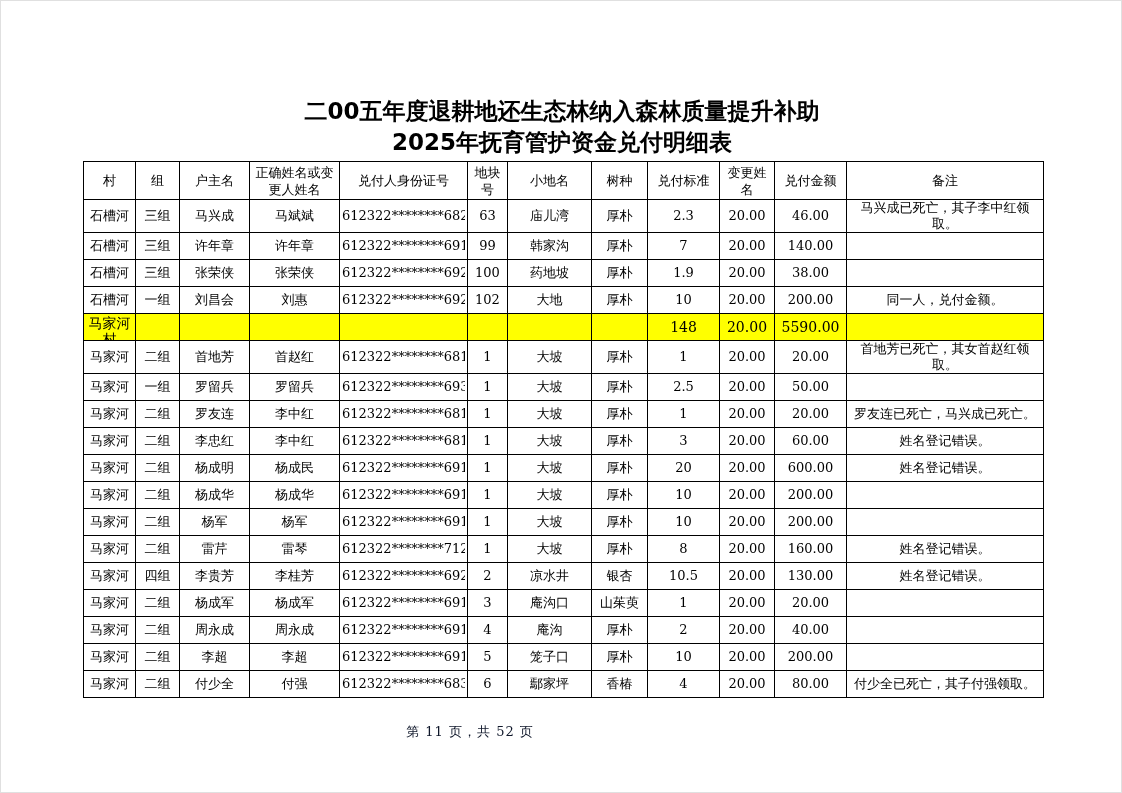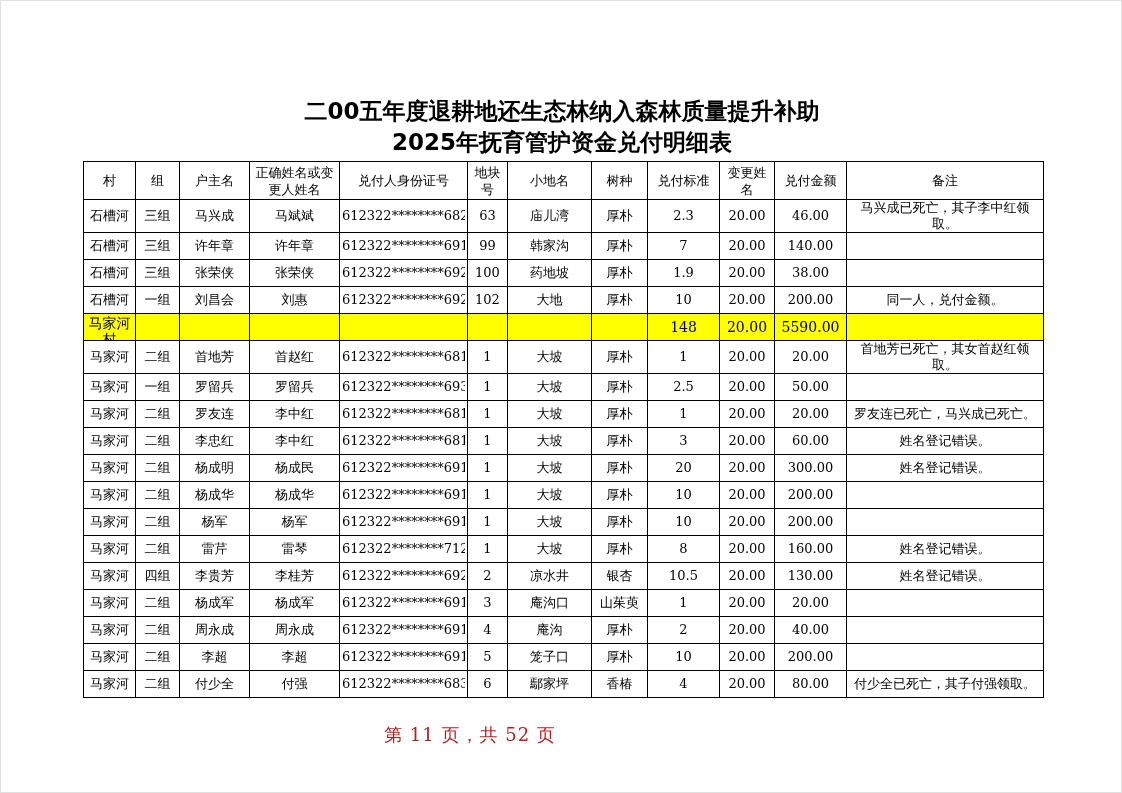--- a/index.html
+++ b/index.html
@@ -68,22 +68,22 @@
     max-height: 25px;
     font-size: 14px;
     line-height: 16px;
   }
   .footer {
     position: absolute;
     top: 722px;
     left: 0;
     width: 938px;
     text-align: center;
-    font-size: 18px;
-    color: #b91c1c;
+    font-size: 13px;
+    color: #0f172a;
     letter-spacing: 1px;
   }
 </style>
 </head>
 <body>
 
 <div class="page">
 
   <div class="titles">
     <div>二00五年度退耕地还生态林纳入森林质量提升补助</div>
@@ -489,21 +489,21 @@
           <td>
             <div class="cellwrap">厚朴</div>
           </td>
           <td>
             <div class="cellwrap">20</div>
           </td>
           <td>
             <div class="cellwrap">20.00</div>
           </td>
           <td>
-            <div class="cellwrap">300.00</div>
+            <div class="cellwrap">600.00</div>
           </td>
           <td>
             <div class="cellwrap">姓名登记错误。</div>
           </td>
         </tr>
         <tr>
           <td>
             <div class="cellwrap">马家河</div>
           </td>
           <td>

